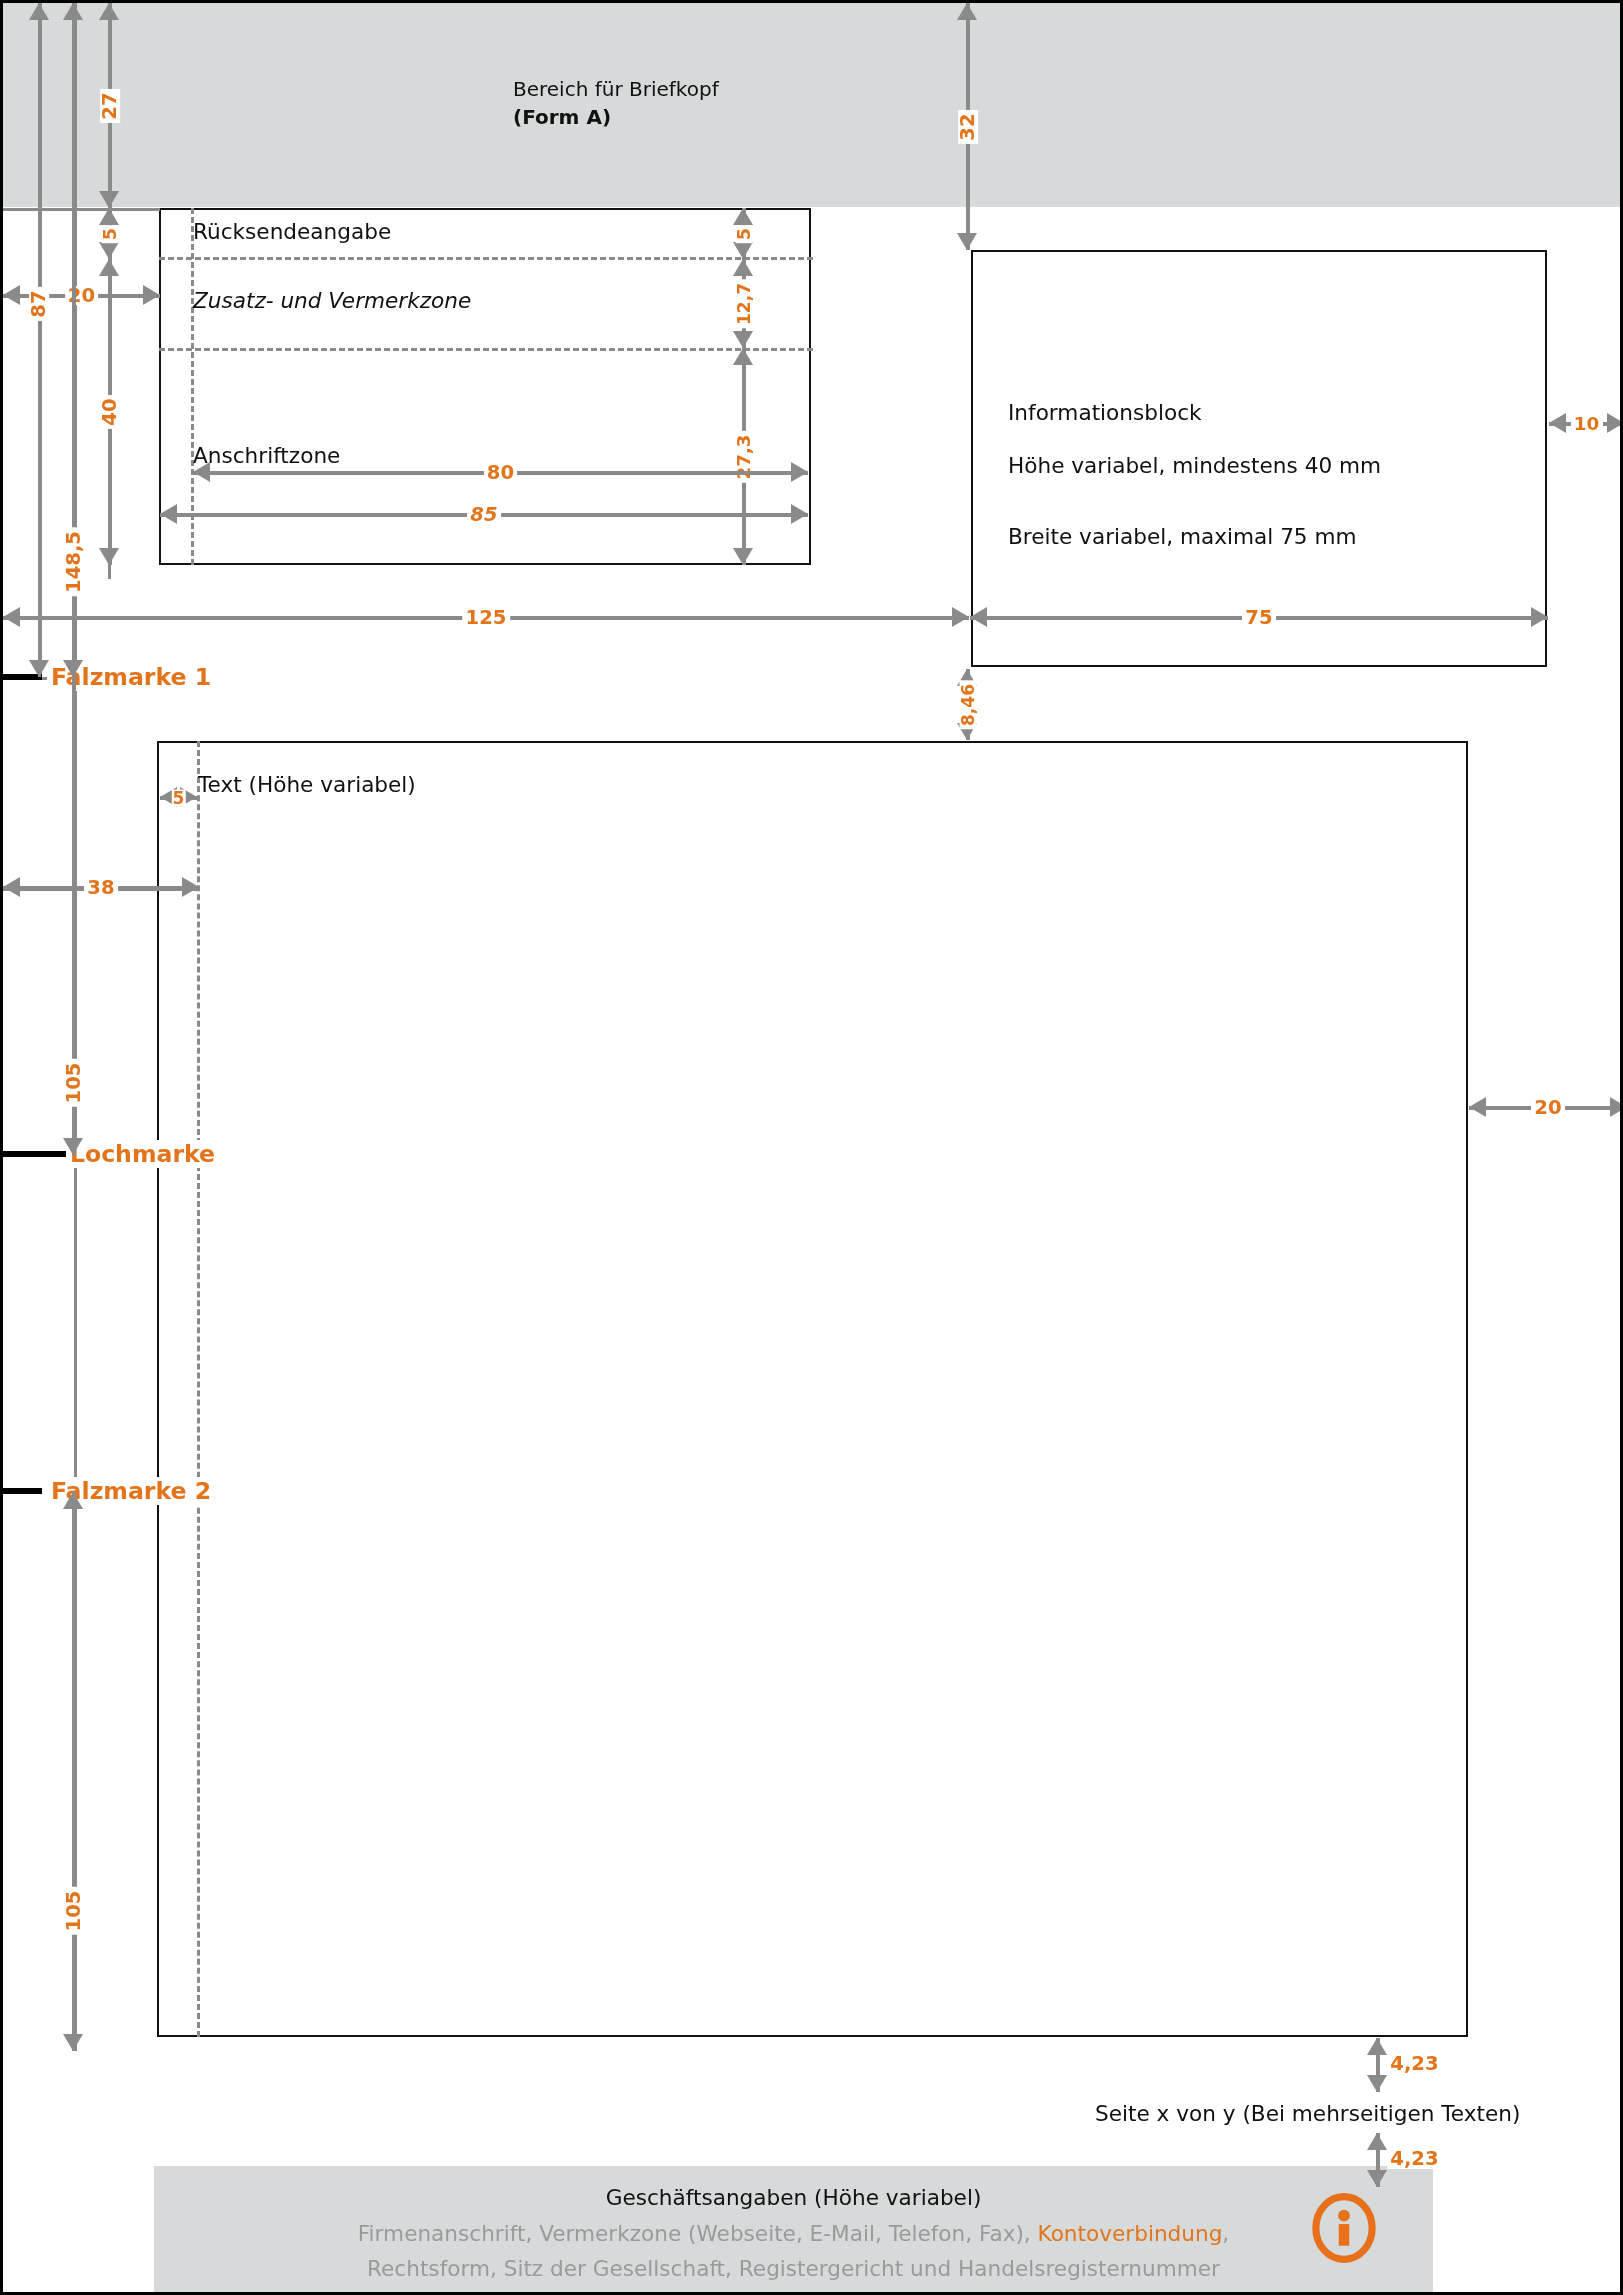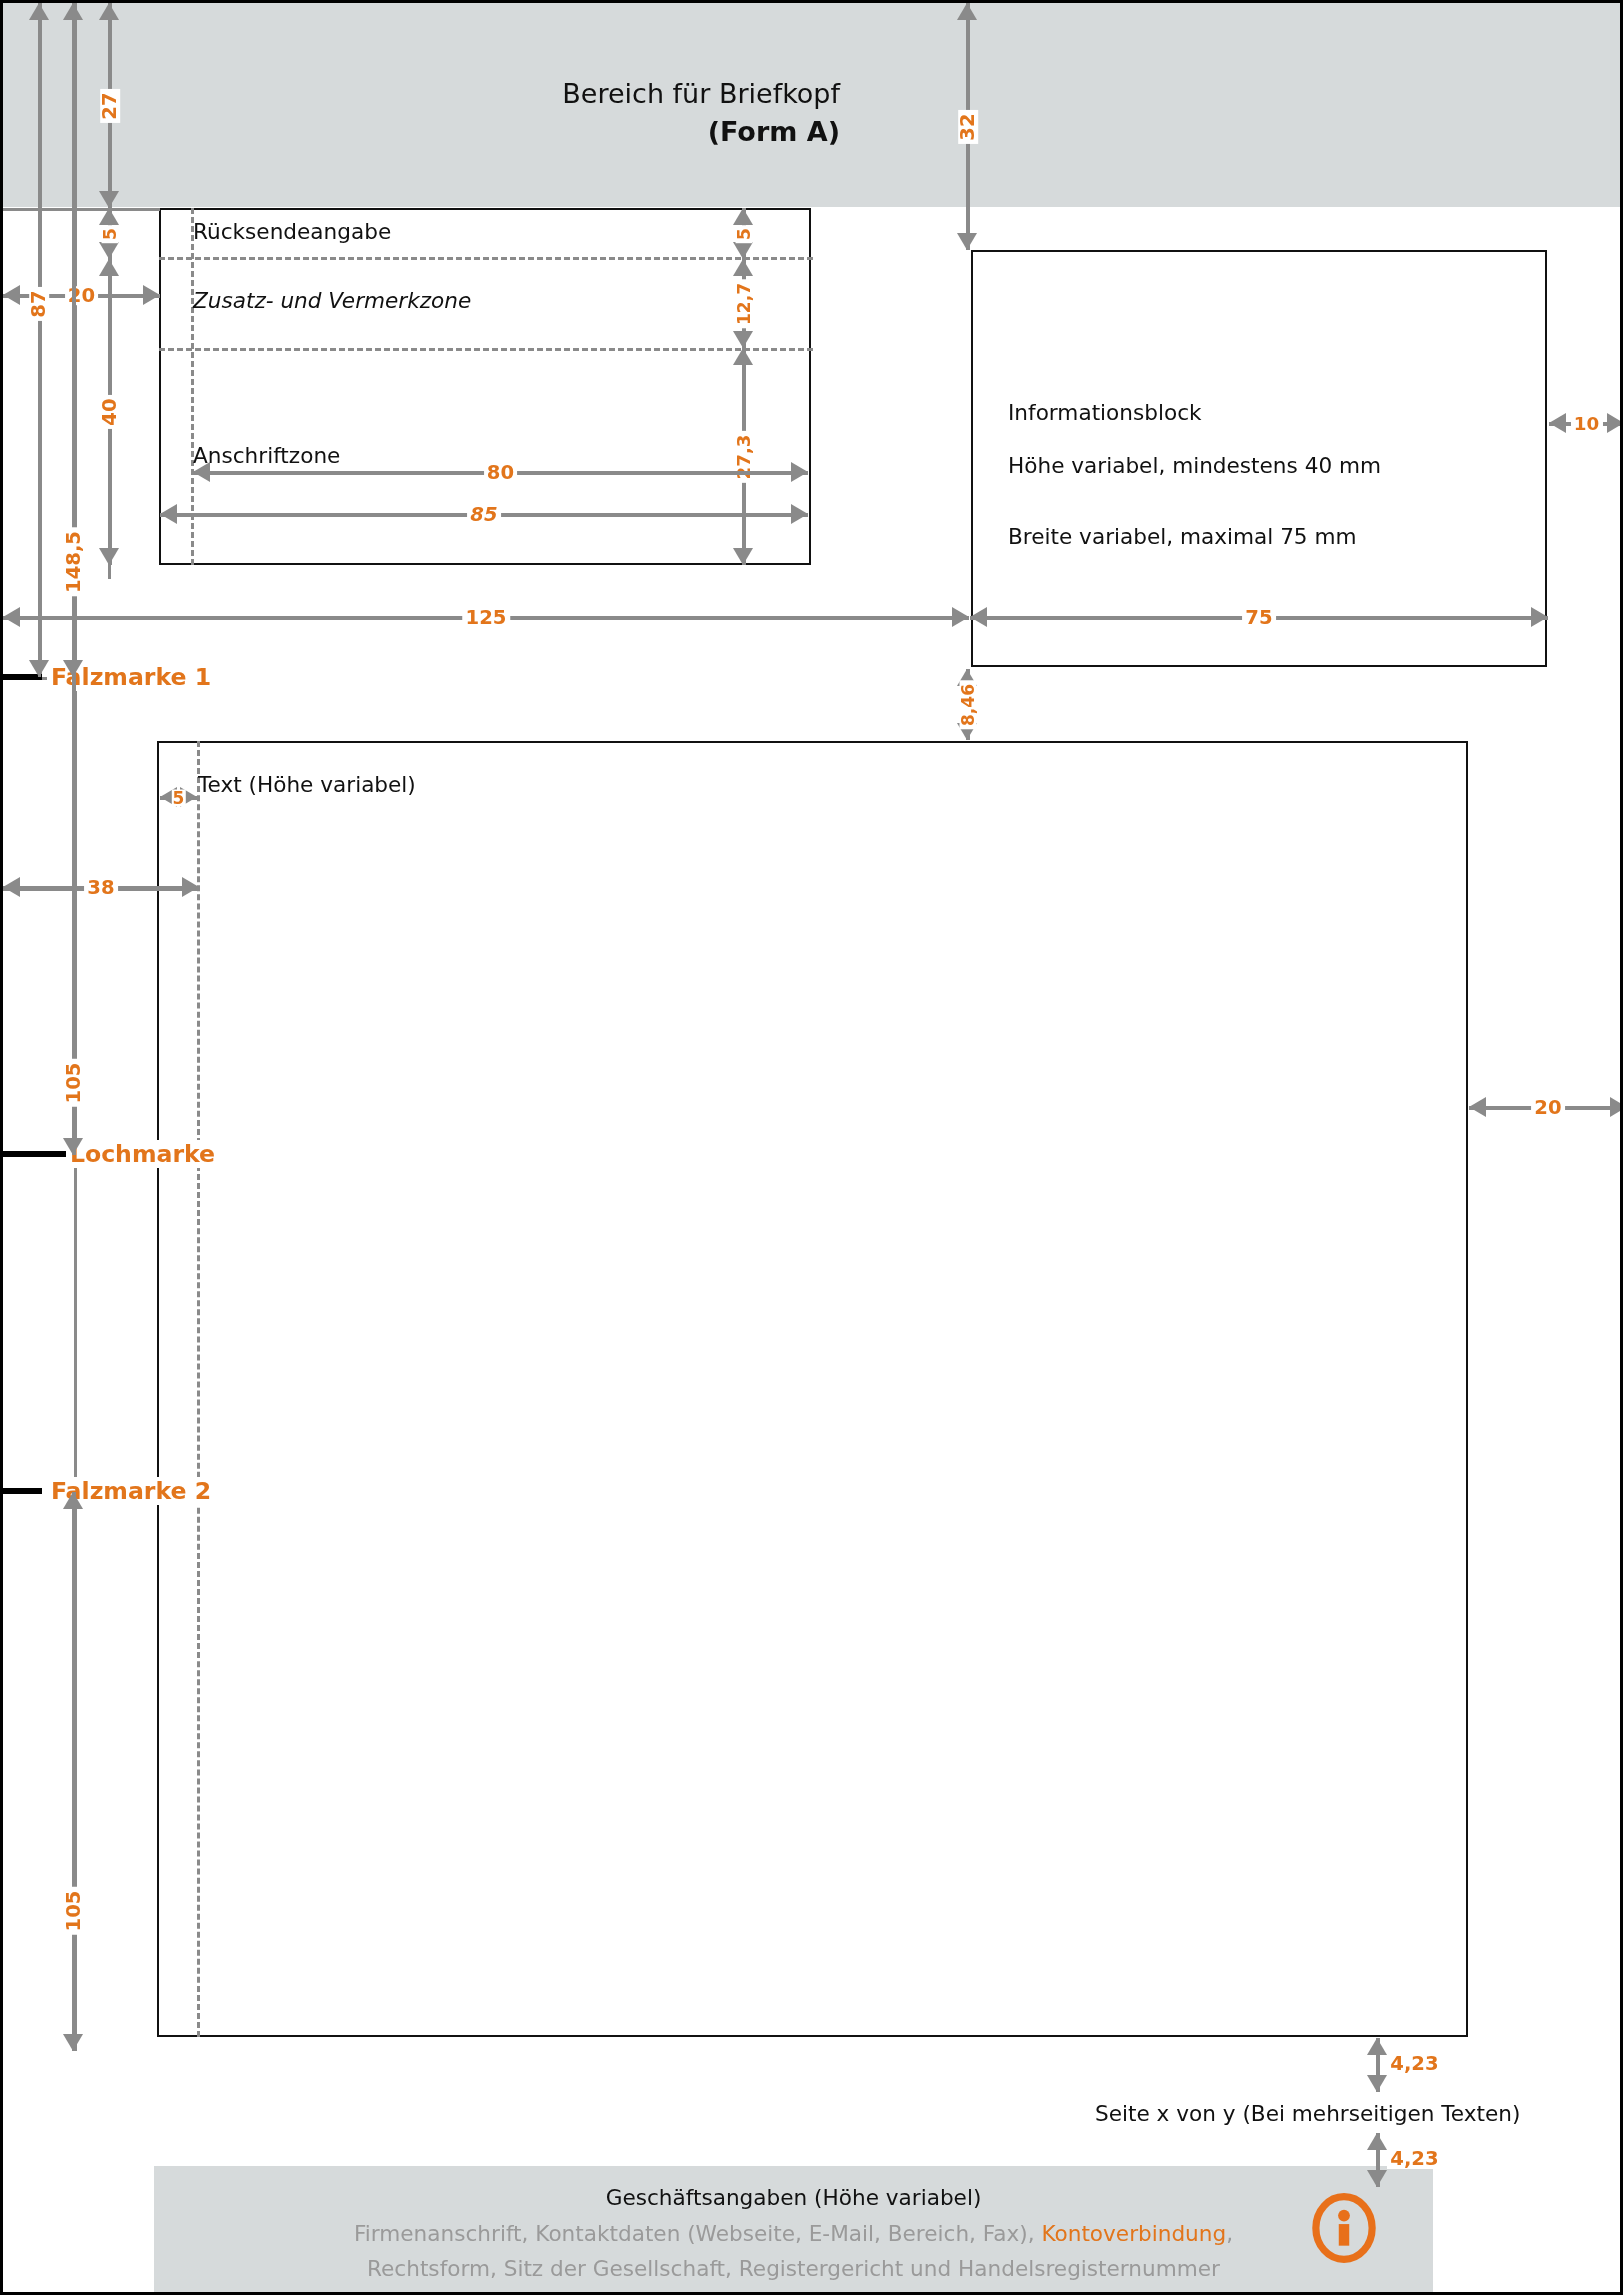--- a/index.html
+++ b/index.html
@@ -47,21 +47,21 @@
   }
   .dim.h .dimval{left:50%;top:50%;transform:translate(-50%,-50%);}
   .dim.v .dimval{left:50%;top:50%;transform:translate(-50%,-50%) rotate(-90deg);}
 
   
   .zlabel{
     position:absolute;color:#111111;font-size:21.6px;white-space:nowrap;
     font-family:"DejaVu Sans","Liberation Sans",sans-serif;
   }
   .hdrlabel{
-    position:absolute;text-align:right;color:#111111;font-size:27px;line-height:1.42;
+    position:absolute;text-align:left;color:#111111;font-size:20px;line-height:1.42;
     font-family:"DejaVu Sans","Liberation Sans",sans-serif;
   }
   .hdrlabel b{font-weight:bold;}
 
   .orangelabel{
     position:absolute;color:#e2751b;font-weight:bold;font-size:23.6px;white-space:nowrap;
     background:#ffffff;padding:0 3.9px;
     font-family:"DejaVu Sans","Liberation Sans",sans-serif;
   }
 
@@ -87,21 +87,21 @@
   <div class="hdrlabel" style="left:510px;top:72px;width:327px;">
     <span>Bereich für Briefkopf</span><br>
     <b>(Form A)</b>
   </div>
 
   <div class="abs band" style="left:151px;top:2163px;width:1279px;height:126px;"></div>
 
   <div class="foot-title" style="left:151px;top:2182px;width:1279px;">Geschäftsangaben (Höhe variabel)</div>
 
   <div class="foot-line" style="left:151px;top:2218px;width:1279px;">
-    <span>Firmenanschrift, Kontaktdaten (Webseite, E-Mail, Bereich, Fax), </span><span class="hl">Kontoverbindung</span><span>,</span>
+    <span>Firmenanschrift, Vermerkzone (Webseite, E-Mail, Telefon, Fax), </span><span class="hl">Kontoverbindung</span><span>,</span>
   </div>
 
   <div class="foot-line" style="left:151px;top:2253px;width:1279px;">Rechtsform, Sitz der Gesellschaft, Registergericht und Handelsregisternummer</div>
 
   <div class="info-icon" style="left:1305px;top:2189px;width:72px;height:72px;">
     <svg width="72" height="72" viewBox="0 0 110 110">
       <ellipse cx="55" cy="55" rx="43" ry="48" fill="none" stroke="#e8701a" stroke-width="11"></ellipse>
       <circle cx="55" cy="36" r="9" fill="#e8701a"></circle>
       <rect x="47" y="49" width="16" height="33" fill="#e8701a"></rect>
     </svg>

